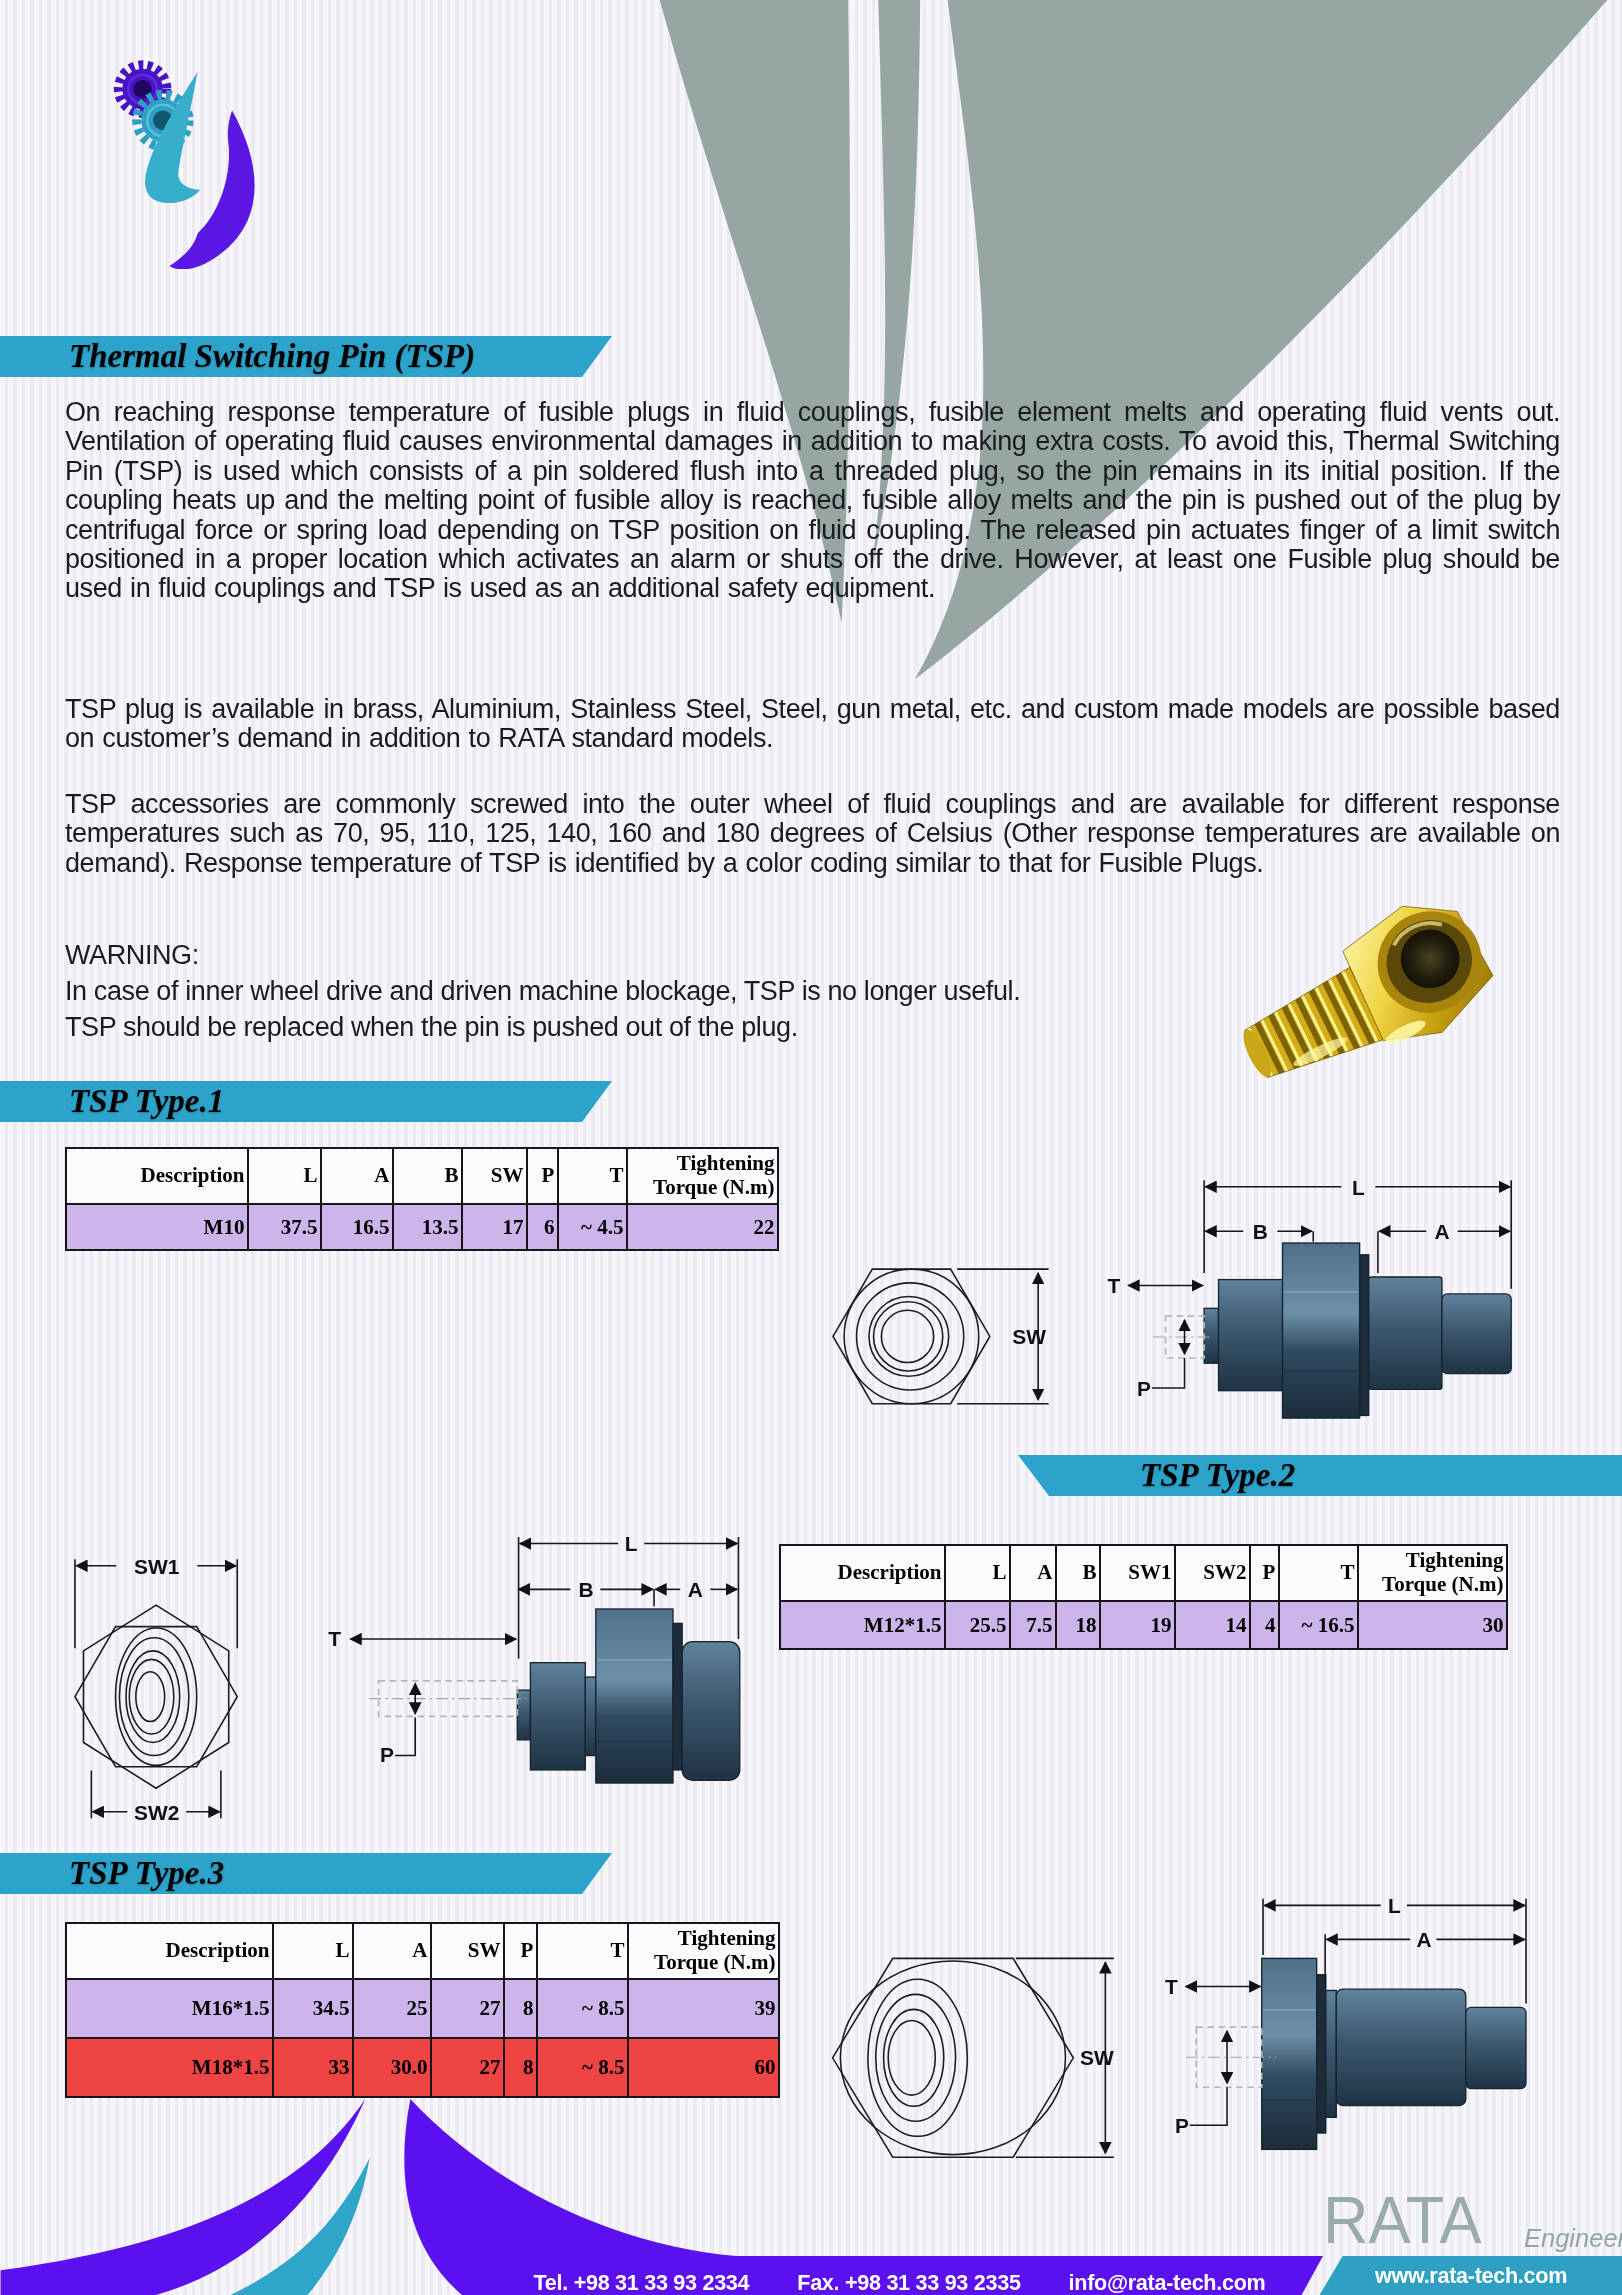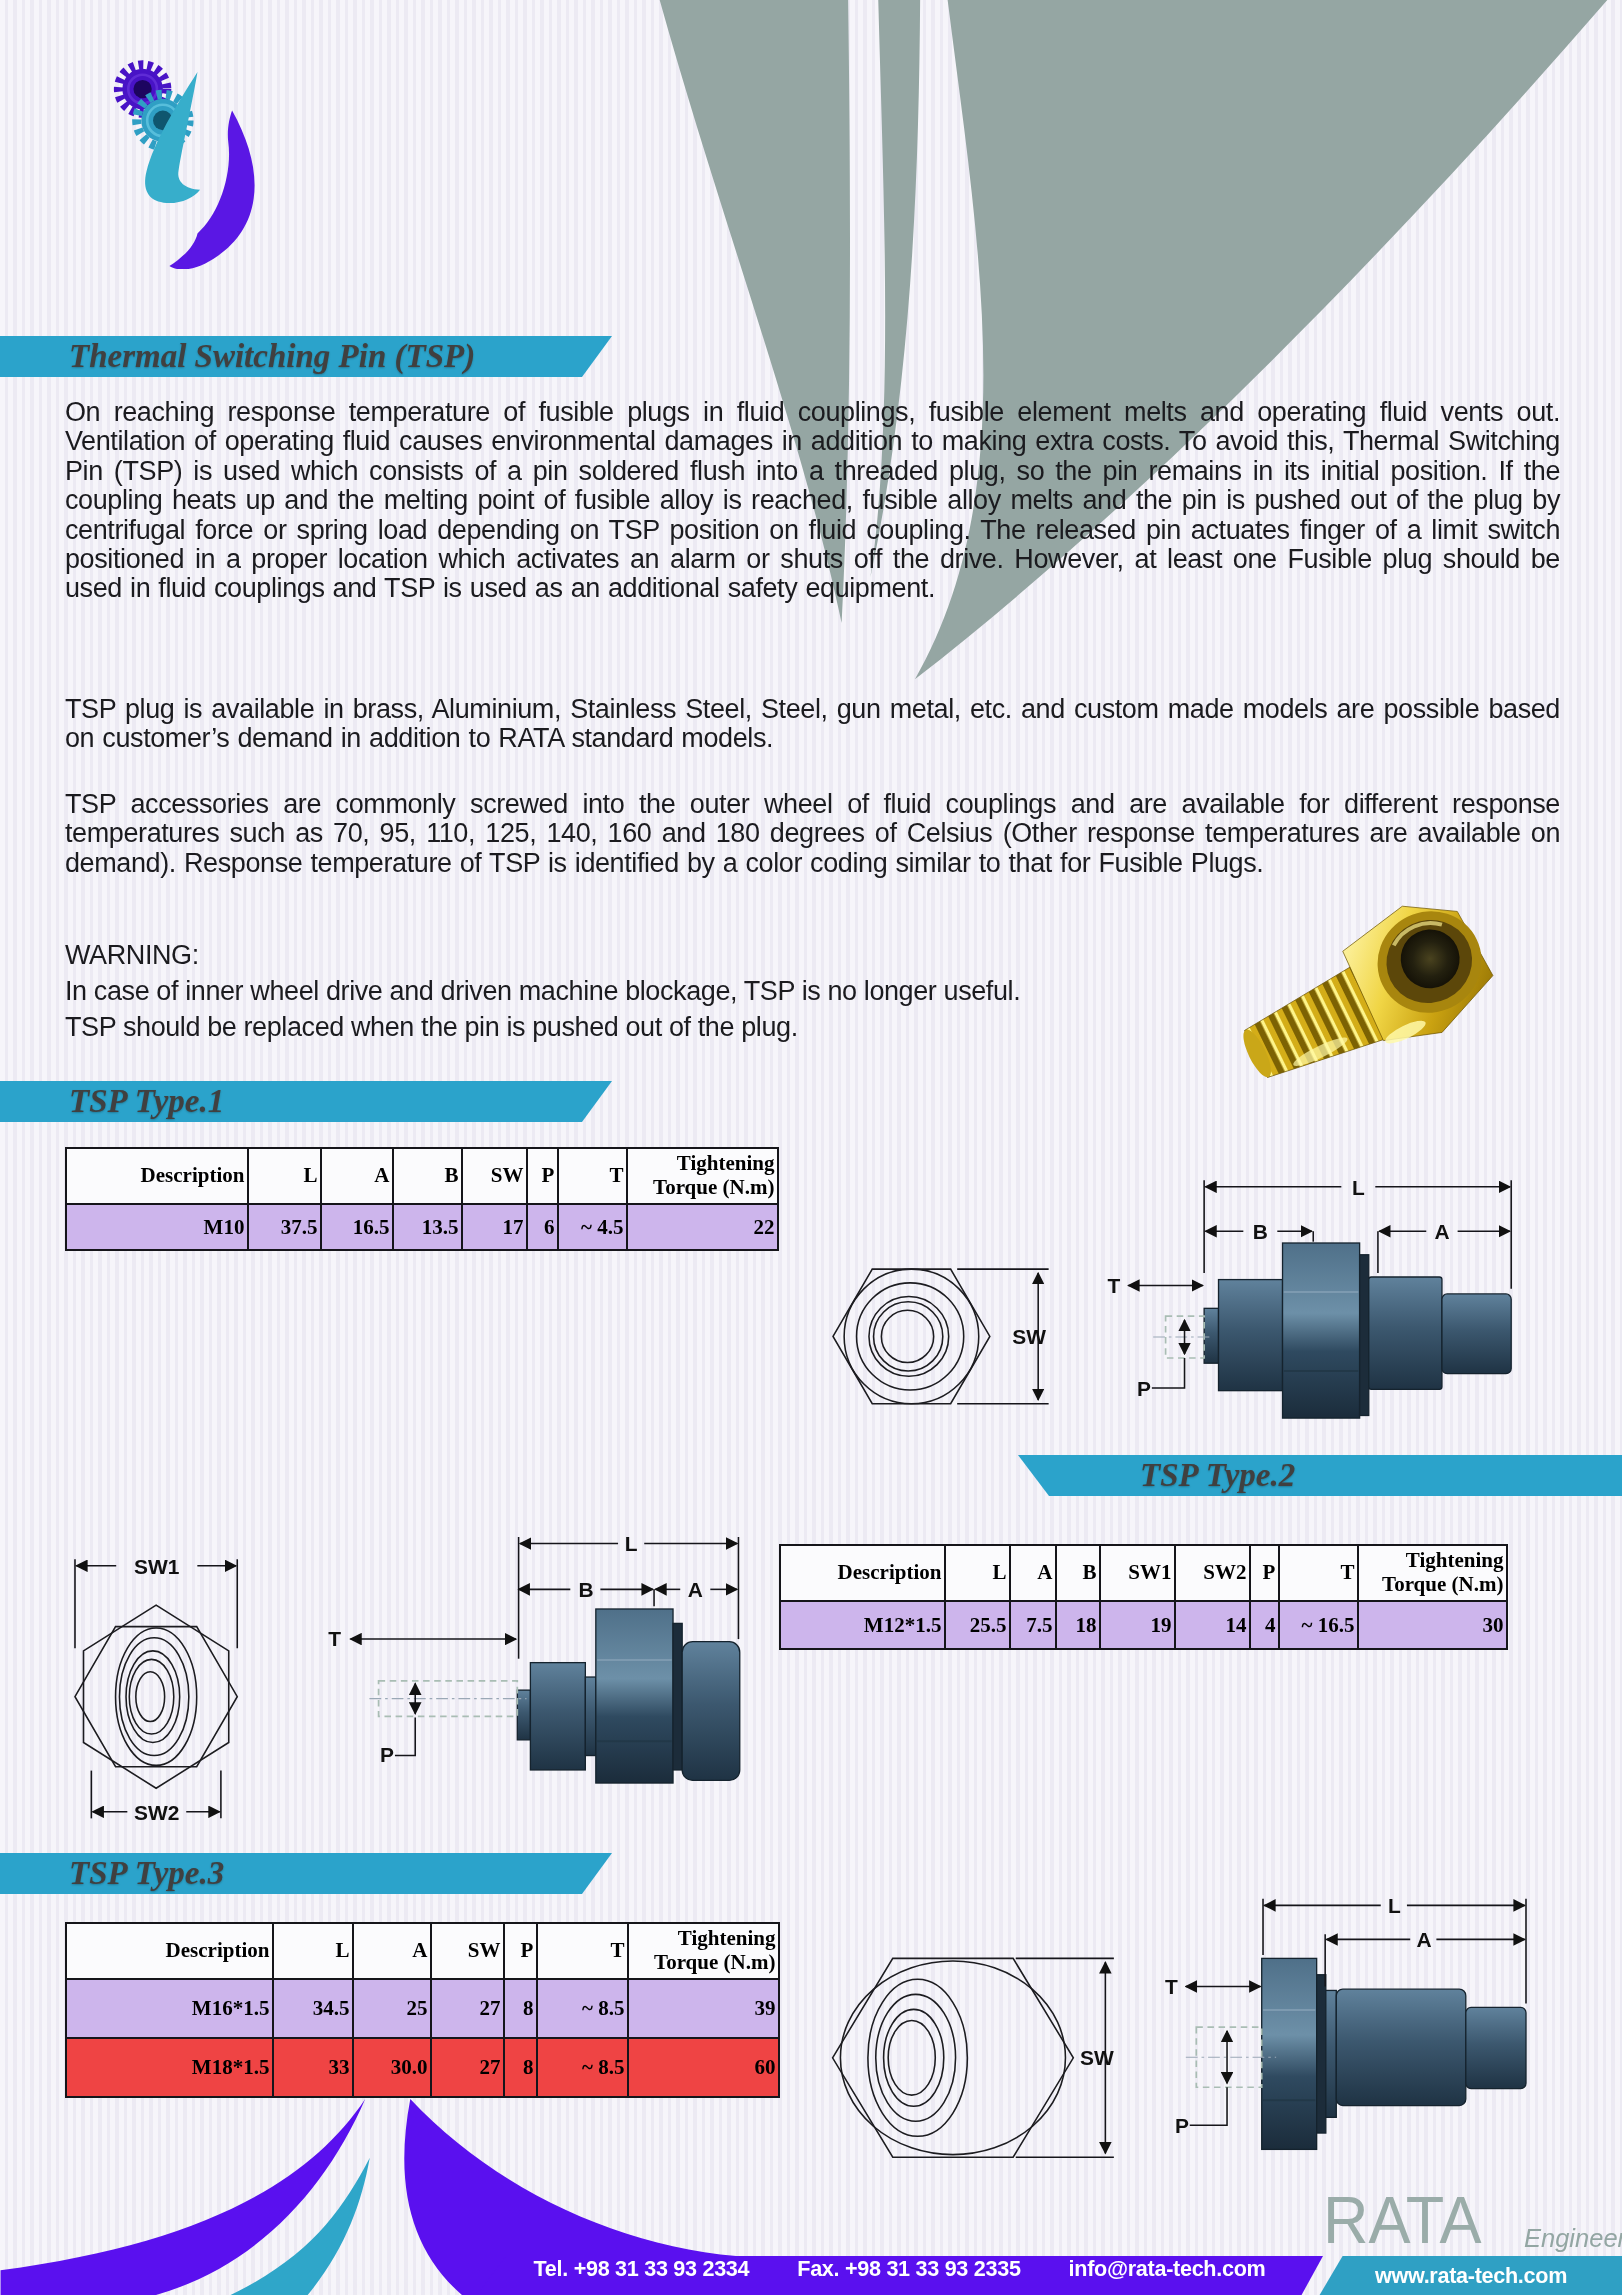--- a/index.html
+++ b/index.html
@@ -5,21 +5,21 @@
   html,body{margin:0;padding:0;background:#e8e8ee;}
   .page{
     position:relative;width:1623px;height:2295px;overflow:hidden;
     background-color:#f5f4f9;
     background-image:repeating-linear-gradient(90deg,#f6f5fa 0 4.6px,#eceaf3 4.6px 8.5px);
     font-family:"Liberation Sans",sans-serif;
   }
   .abs{position:absolute;}
   
   .banner{
-    position:absolute;height:41px;background:#2BA3CB;color:#404040;
+    position:absolute;height:41px;background:#2BA3CB;color:#000000;
     font-family:"Liberation Serif",serif;font-style:italic;font-weight:bold;font-size:33px;
     display:flex;align-items:center;box-sizing:border-box;
     text-shadow:0 1.3px 2px rgba(0,0,0,.25);
   }
   .banner-left{left:0;width:612px;padding-left:69px;clip-path:polygon(0 0,100% 0,calc(100% - 30px) 100%,0 100%);}
   .banner-right{left:1018px;width:605px;padding-left:122px;clip-path:polygon(0 0,100% 0,100% 100%,31px 100%);}
   
   .para{
     position:absolute;left:65px;width:1495px;color:#1b1b1f;
     font-size:27px;line-height:29.4px;letter-spacing:-0.4px;word-spacing:1px;
@@ -43,21 +43,21 @@
   .ol{stroke:#1c1c20;stroke-width:2.4;fill:none;}
   .dl{stroke:#15151a;stroke-width:2.4;fill:none;}
   .dtxt{font-family:"Liberation Sans",sans-serif;font-weight:bold;font-size:32px;fill:#111;text-anchor:middle;}
   .dash{stroke:#a9bdb4;stroke-width:2.6;fill:none;stroke-dasharray:10 7;}
   .cl{stroke:#9aa8b6;stroke-width:1.6;fill:none;stroke-dasharray:18 6 4 6;}
   .steel{stroke:#15232e;stroke-width:2;}
   
   .footer-purple{
     position:absolute;left:476px;top:2256px;width:847px;height:40px;background:#5A10EF;
     clip-path:polygon(30px 0,100% 0,calc(100% - 22px) 100%,0 100%);
-    display:flex;align-items:flex-start;justify-content:center;gap:48px;
+    display:flex;align-items:flex-end;justify-content:center;gap:48px;
   }
   .footer-teal{
     position:absolute;left:1319px;top:2256px;width:304px;height:40px;background:#2FA0C4;
     clip-path:polygon(23.6px 0,100% 0,100% 100%,0 100%);
     display:flex;align-items:center;justify-content:center;
   }
   .fitem{color:#fff;font-weight:bold;font-size:21.6px;letter-spacing:-0.3px;white-space:nowrap;}
   .brand{
     position:absolute;left:1323px;top:2186px;color:#9AACA9;
     font-size:67px;font-weight:500;letter-spacing:0px;line-height:1;transform:scaleX(.94);transform-origin:left;

